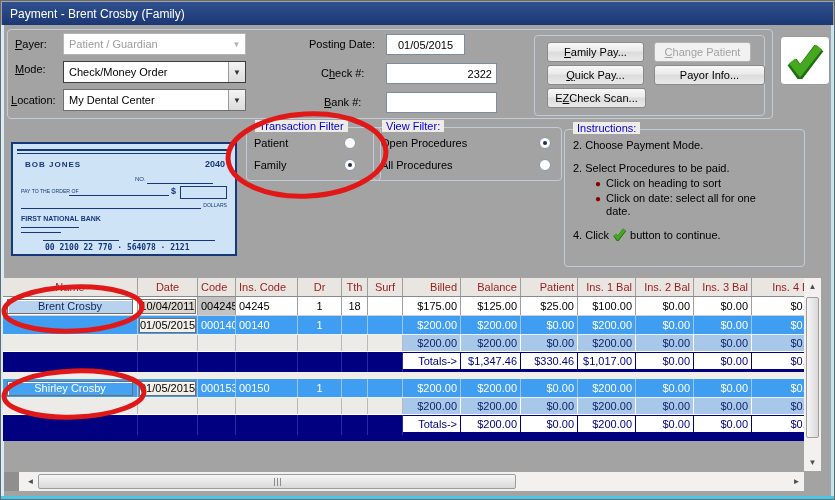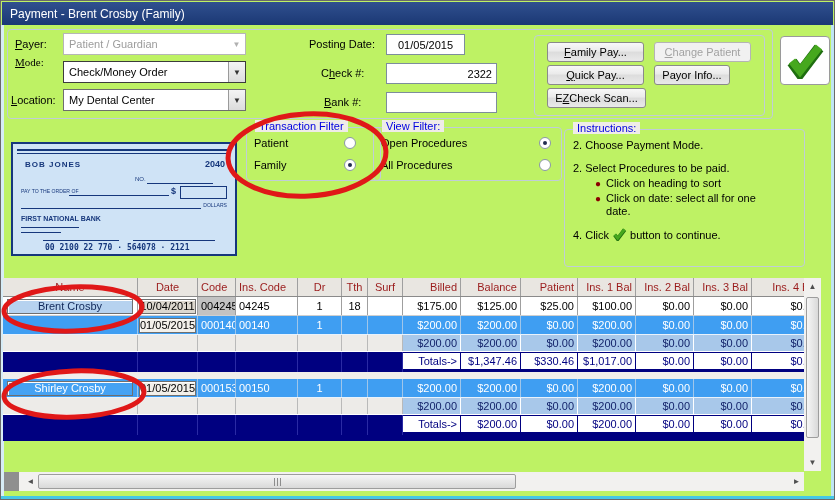--- a/index.html
+++ b/index.html
@@ -1,17 +1,17 @@
 <!DOCTYPE html>
 <html><head>
 <meta charset="utf-8">
 <style>
   html,body{margin:0;padding:0;background:#d8d8d8;font-family:"Liberation Sans",sans-serif;}
   *{box-sizing:border-box;}
-  #win{position:relative;width:835px;height:500px;background:#bef264;border:1px solid #6a6a6a;overflow:hidden;
+  #win{position:relative;width:835px;height:500px;background:#a3a3a3;border:1px solid #6a6a6a;overflow:hidden;
        font-size:11px;color:#000;}
   
   .frame-left{position:absolute;left:0;top:24px;bottom:0;width:3px;background:#d7ecf6;}
   .frame-right{position:absolute;right:0;top:24px;bottom:0;width:3px;background:#bfe6f4;}
   .frame-bottom{position:absolute;left:0;right:0;bottom:0;height:3px;background:#45c7e6;}
   
   #titlebar{position:absolute;left:1px;top:1px;right:1px;height:23px;
     background:linear-gradient(#30508f,#1b3874);color:#fff;font-size:12px;
     display:flex;align-items:center;padding-left:8px;}
   
@@ -112,21 +112,21 @@
   </div>
 
   <div class="gbox" style="left:6px;top:28px;width:766px;height:90px;"></div>
 
   <span class="lbl" style="left:14px;top:37px;"><u>P</u>ayer:</span>
   <div class="combo disabled" style="left:62px;top:32px;width:183px;">
     <span class="cval">Patient / Guardian</span>
     <span class="drop">▼</span>
   </div>
 
-  <span class="lbl" style="left:14px;top:55px;font-family:Liberation Serif, serif;"><u>M</u>ode:</span>
+  <span class="lbl" style="left:14px;top:62px;"><u>M</u>ode:</span>
   <div class="combo focusd" style="left:62px;top:60px;width:183px;">
     <span class="cval">Check/Money Order</span>
     <span class="drop">▼</span>
   </div>
 
   <span class="lbl" style="left:10px;top:93px;"><u>L</u>ocation:</span>
   <div class="combo" style="left:62px;top:88px;width:183px;">
     <span class="cval">My Dental Center</span>
     <span class="drop">▼</span>
   </div>
@@ -143,21 +143,21 @@
 
   <span class="lbl" style="left:323px;top:95px;"><u>B</u>ank #:</span>
   <div class="field" style="left:385px;top:91px;width:111px;">
     <span></span>
   </div>
 
   <div class="gbox" style="left:533px;top:34px;width:231px;height:81px;"></div>
   <div class="btn" style="left:546px;top:41px;width:97px;"><u>F</u>amily Pay...</div>
   <div class="btn disabled" style="left:653px;top:41px;width:97px;"><u>C</u>hange Patient</div>
   <div class="btn" style="left:546px;top:64px;width:97px;"><u>Q</u>uick Pay...</div>
-  <div class="btn" style="left:653px;top:64px;width:76px;">Payor Info...</div>
+  <div class="btn" style="left:653px;top:64px;width:111px;">Payor Info...</div>
   <div class="btn" style="left:546px;top:87px;width:99px;">E<u>Z</u> Check Scan...</div>
 
   <div id="ok-btn">
     <svg width="38" height="36" viewBox="0 0 38 36">
       <path d="M6 19 L14 30 L33 5" stroke="#1f6e10" stroke-width="11" fill="none"></path>
       <path d="M6 18 L14 28 L33 4" stroke="#46a81e" stroke-width="8" fill="none"></path>
     </svg>
   </div>
 
   <div id="checkimg">

